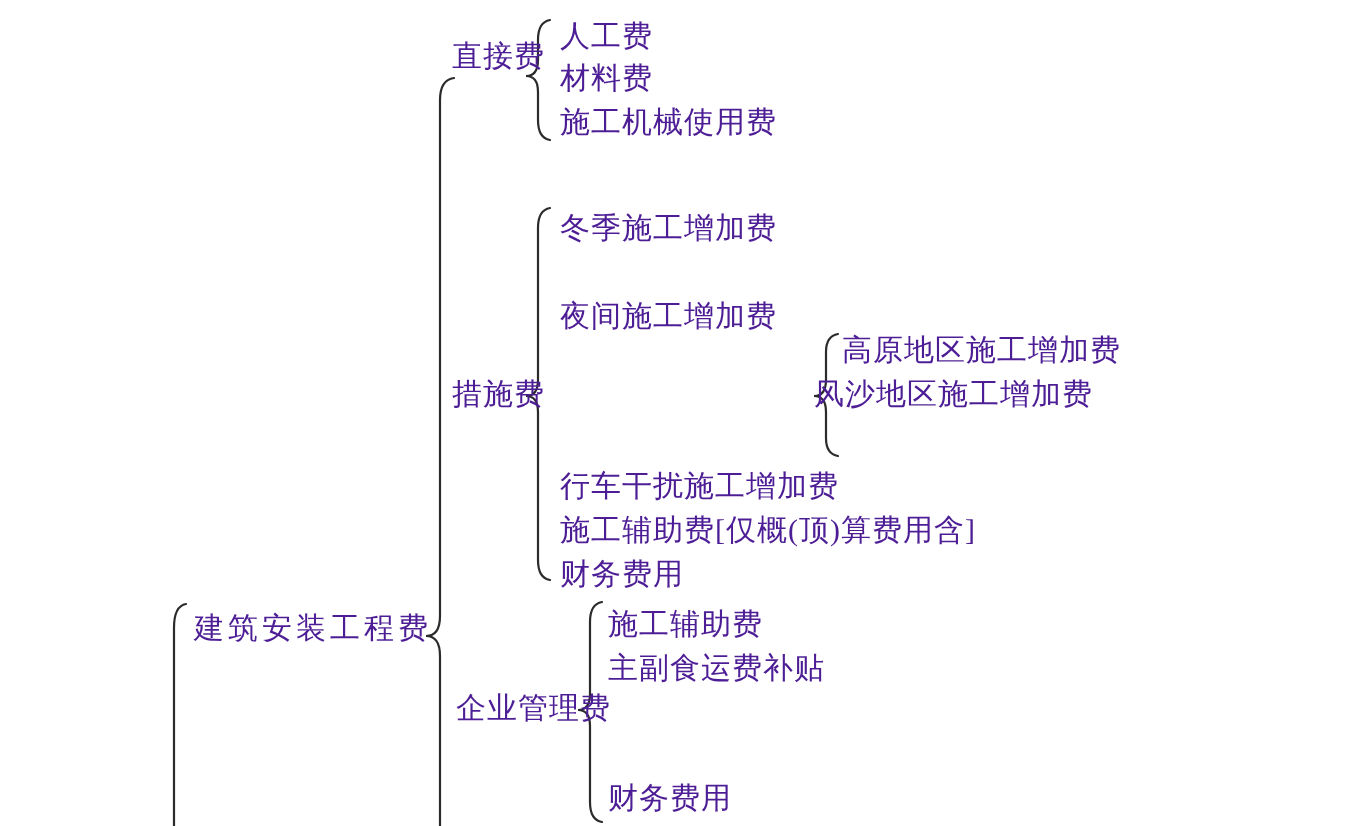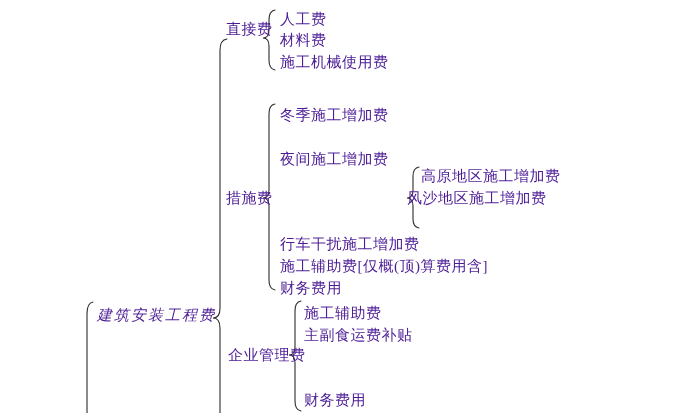--- a/index.html
+++ b/index.html
@@ -19,21 +19,20 @@
   .lbl {
     position: absolute;
     font-size: 15px;
     line-height: 15px;
     white-space: nowrap;
     color: #4c1d95;
     letter-spacing: 0.5px;
   }
   .lbl.root {
     letter-spacing: 2px;
-    font-style: italic;
   }
   .brace-layer {
     position: absolute;
     left: 0;
     top: 0;
     width: 673px;
     height: 413px;
   }
   .brace-layer path {
     fill: none;

